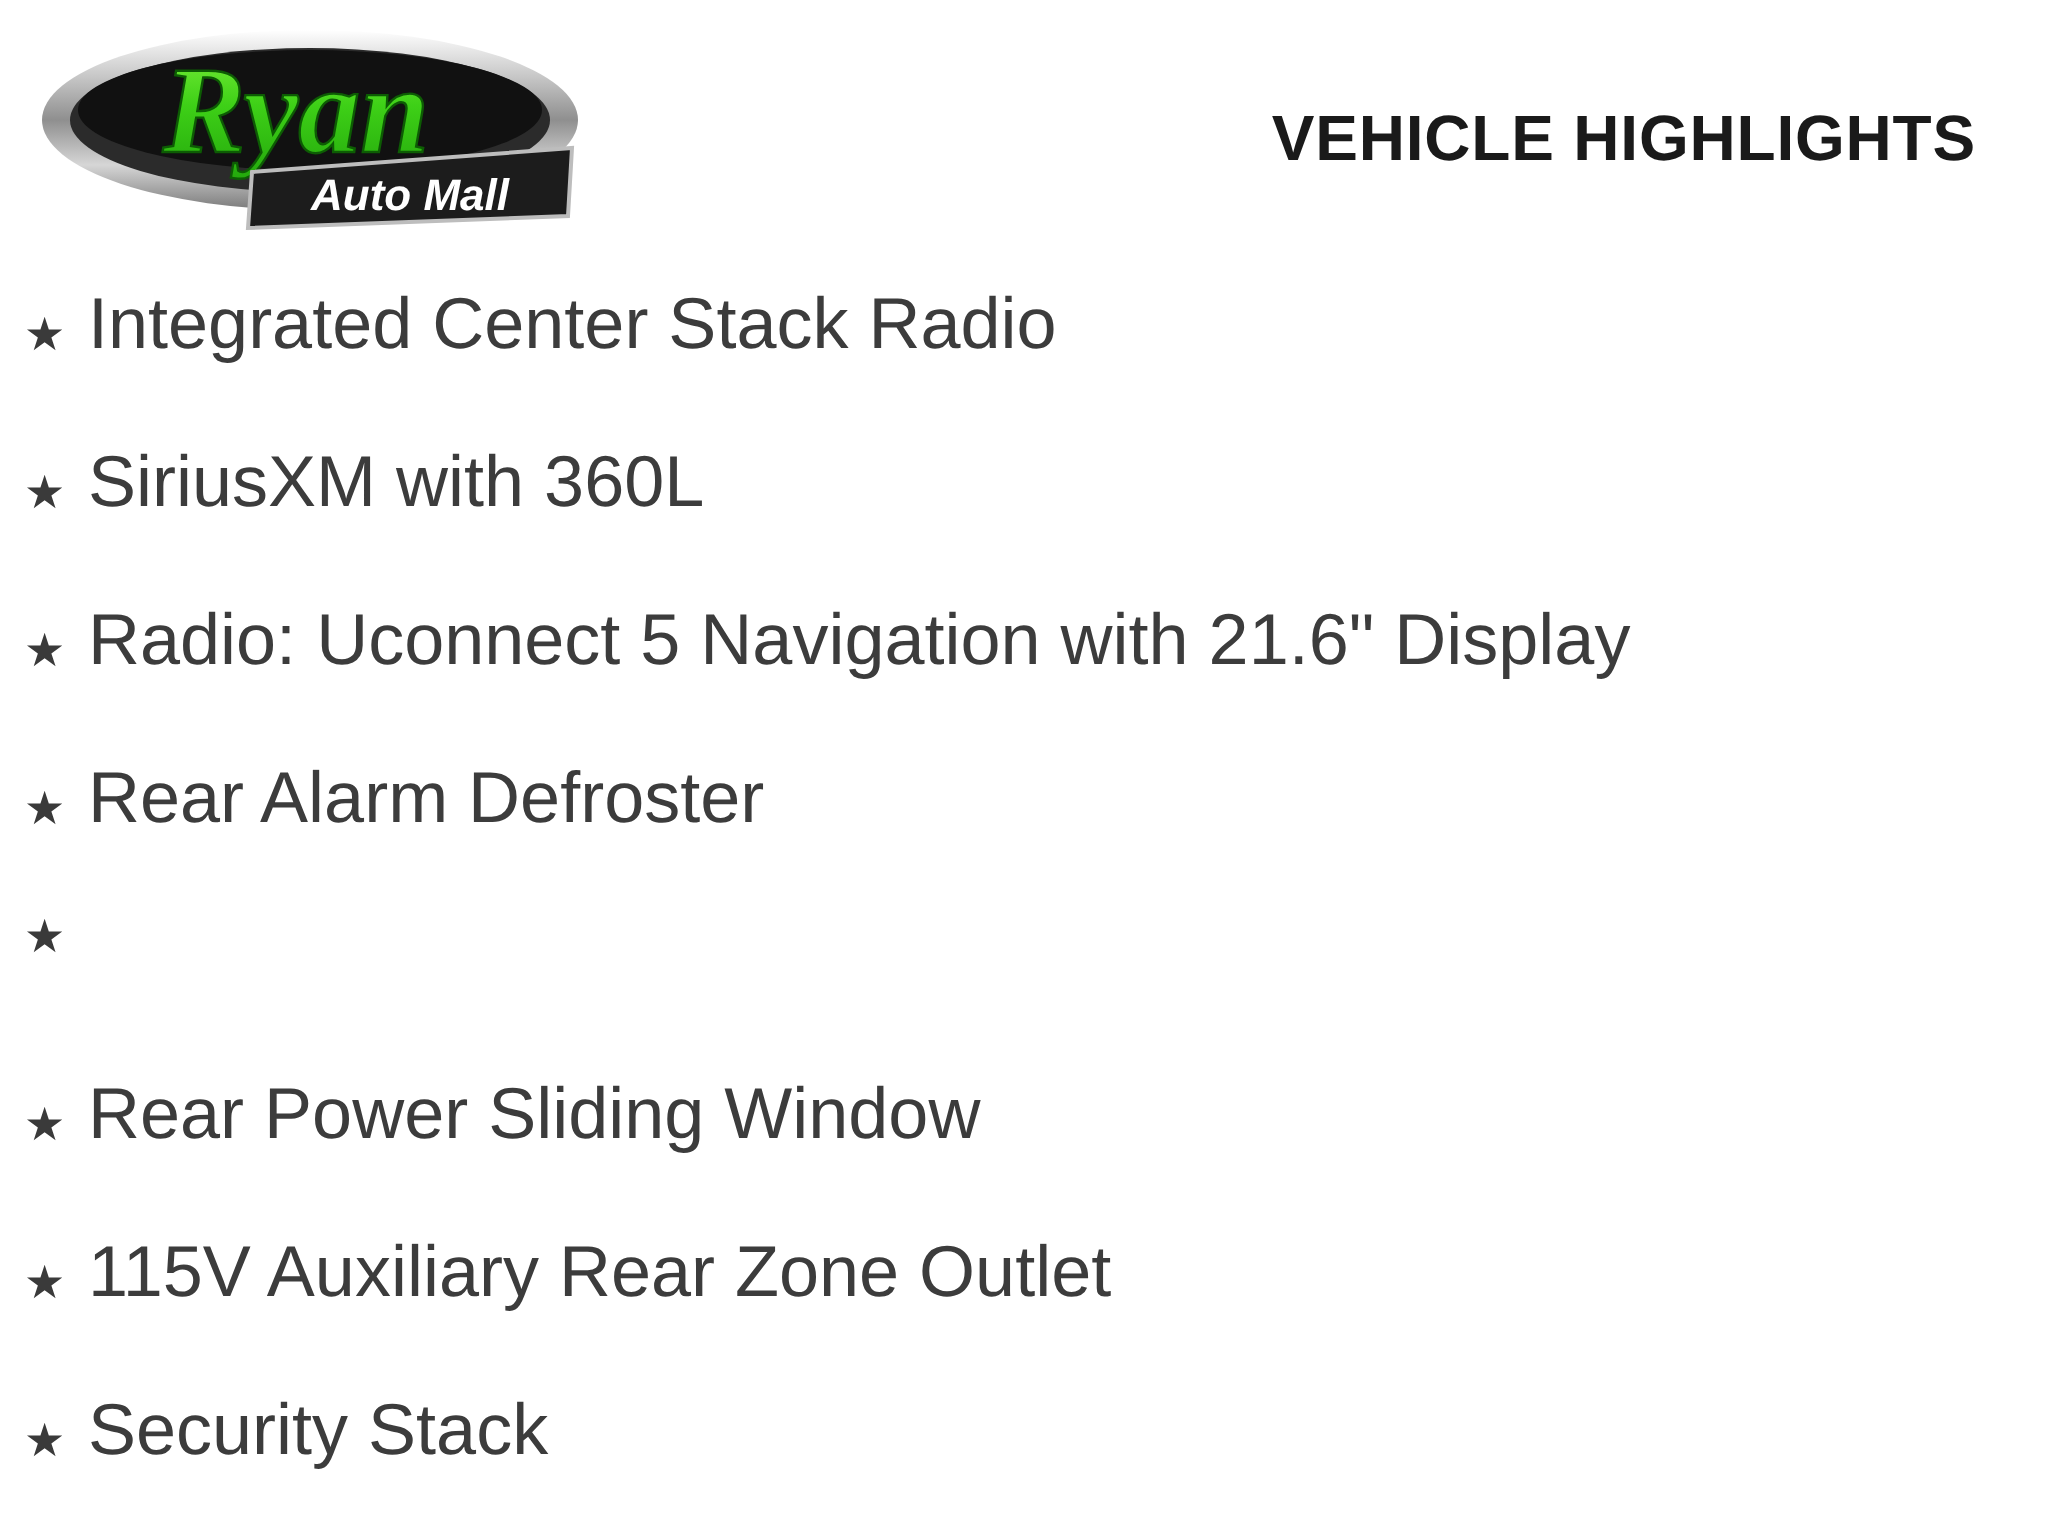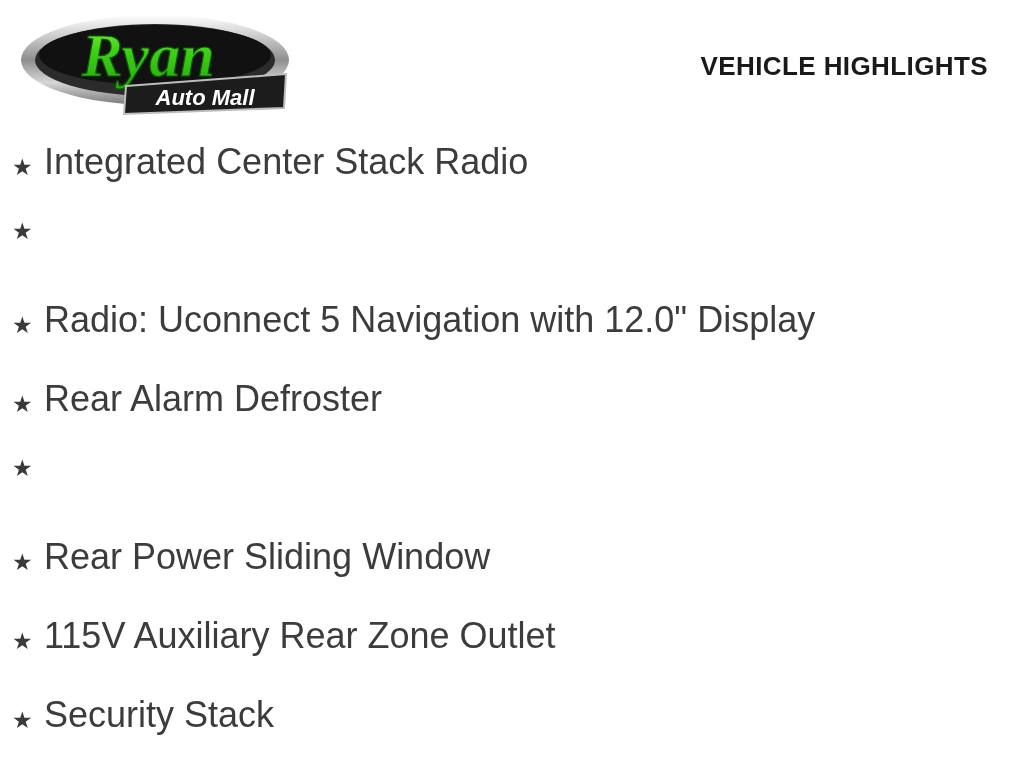--- a/index.html
+++ b/index.html
@@ -33,21 +33,21 @@
     width: 275px;
     height: 112px;
   }
   .logo svg {
     display: block;
   }
   .page-title {
     position: absolute;
     right: 36px;
     top: 51px;
-    font-size: 26px;
+    font-size: 32px;
     font-weight: bold;
     color: #1a1a1a;
     letter-spacing: 0.4px;
     white-space: nowrap;
   }
 
   
   .highlights {
     position: absolute;
     left: 0;
@@ -120,24 +120,25 @@
     <div class="page-title">VEHICLE HIGHLIGHTS</div>
   </div>
 
   <ul class="highlights">
     <li class="highlight-item">
       <span class="bullet-star">★</span>
       <span class="highlight-text">Integrated Center Stack Radio</span>
     </li>
     <li class="highlight-item">
       <span class="bullet-star">★</span>
+      <span class="highlight-text">SiriusXM with 360L</span>
     </li>
     <li class="highlight-item">
       <span class="bullet-star">★</span>
-      <span class="highlight-text">Radio: Uconnect 5 Navigation with 12.0" Display</span>
+      <span class="highlight-text">Radio: Uconnect 5 Navigation with 21.6" Display</span>
     </li>
     <li class="highlight-item">
       <span class="bullet-star">★</span>
       <span class="highlight-text">Rear Alarm Defroster</span>
     </li>
     <li class="highlight-item">
       <span class="bullet-star">★</span>
     </li>
     <li class="highlight-item">
       <span class="bullet-star">★</span>

